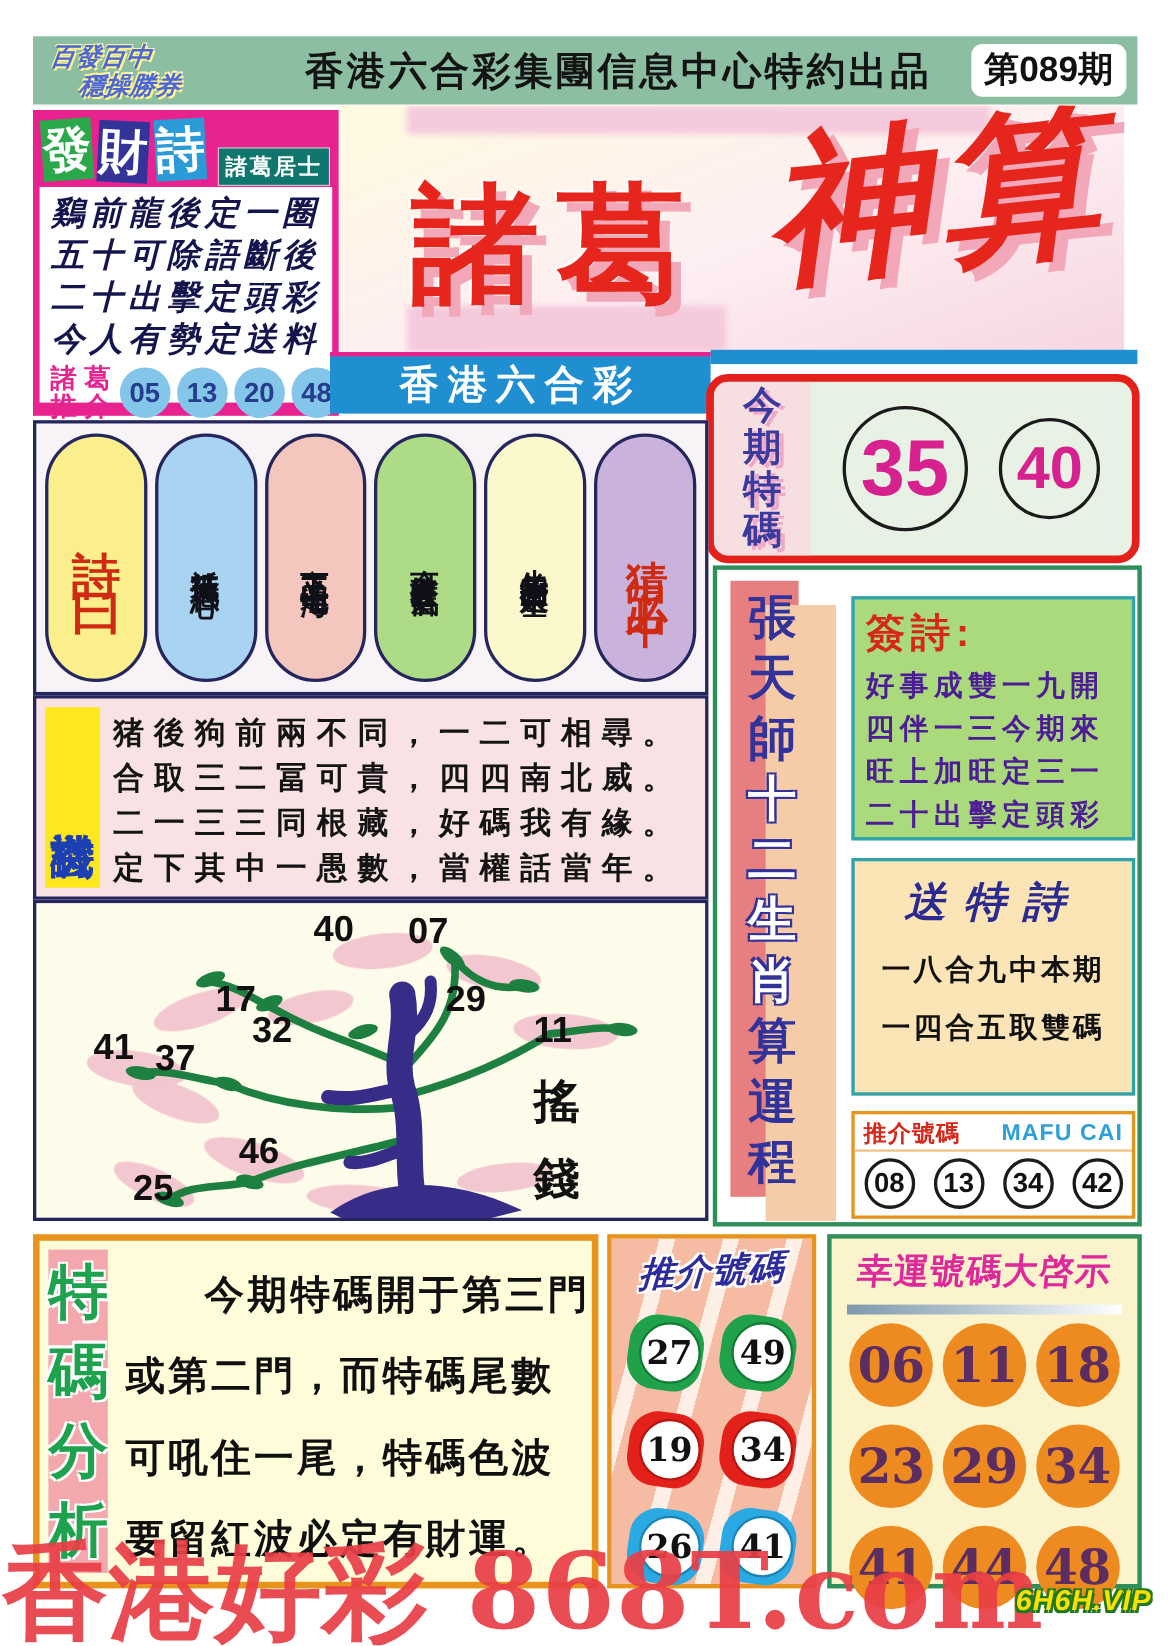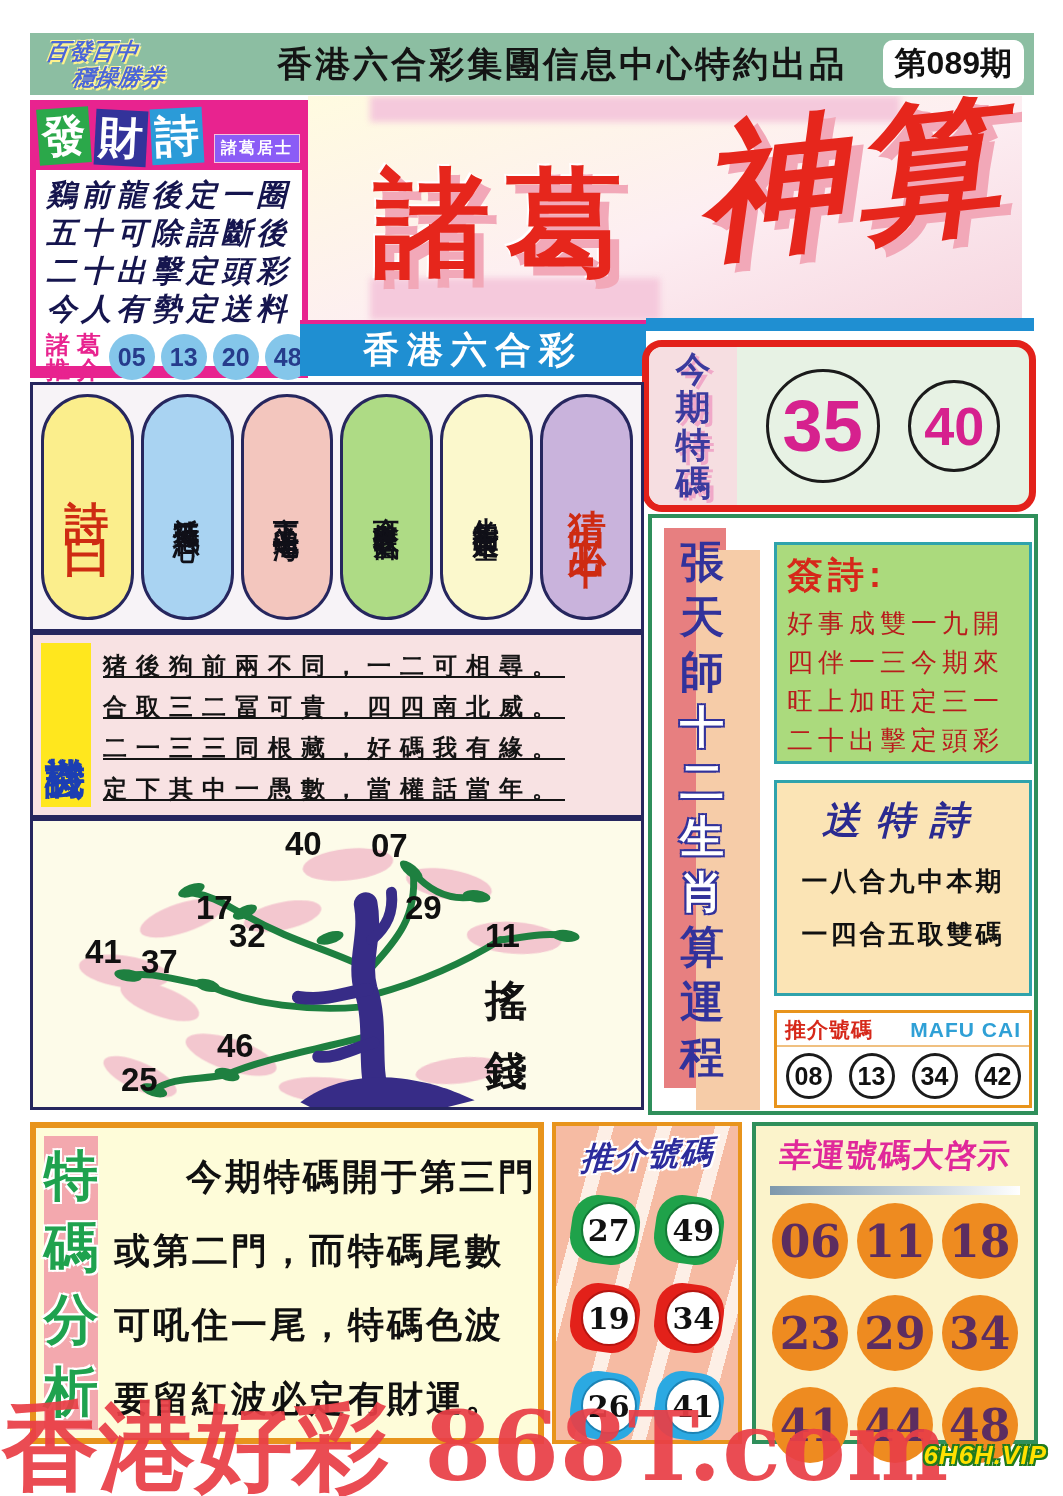--- a/index.html
+++ b/index.html
@@ -18,22 +18,22 @@
            font-size:32px; font-weight:900; color:#111; white-space:nowrap; }
 
   
   .facai { position:absolute; left:30px; top:100px; width:278px; height:278px; background:#e8238f; padding:6px; }
   .facai-head { height:64px; display:flex; align-items:flex-start; gap:5px; padding:2px 2px 0 2px; }
   .tile { width:56px; height:56px; display:flex; align-items:center; justify-content:center;
           font-size:44px; font-weight:900; color:#ffffff; }
   .tile1 { background:#2ba84a; transform:rotate(-4deg); }
   .tile2 { background:#33339a; transform:rotate(3deg); margin-top:2px; }
   .tile3 { background:#2b9bd8; transform:rotate(-3deg); }
-  .facai-author { margin-left:6px; margin-top:26px; background:#8b5cf6; border:1px solid #f8c0dc;
-                  color:#fff; font-size:16px; font-weight:bold; padding:3px 6px; letter-spacing:2px; white-space:nowrap; }
+  .facai-author { margin-left:6px; margin-top:26px; background:#0f766e; border:1px solid #f8c0dc;
+                  color:#fff; font-size:20px; font-weight:bold; padding:3px 6px; letter-spacing:2px; white-space:nowrap; }
   .facai-body { background:#ffffff; height:196px; padding:6px 4px 0 4px; }
   .facai-poem div { font-size:30px; font-weight:900; color:#15154e; letter-spacing:5px;
                     line-height:38px; text-align:center; white-space:nowrap;font-style:italic; }
   .facai-foot { display:flex; align-items:center; padding:4px 2px 0 6px; gap:8px; }
   .rec-label { color:#e8238f; font-weight:900; font-size:24px; line-height:25px; white-space:nowrap; }
   .rec-nums { display:flex; gap:6px; }
   .rec-num { width:46px; height:46px; border-radius:50%; background:#84c6ea; color:#263c8c;
              font-size:25px; font-weight:900; display:flex; align-items:center; justify-content:center; }
 
   
@@ -78,21 +78,21 @@
   .pill-b { background:#a9d3f2; } .pill-c { background:#f3c6be; }
   .pill-d { background:#aedb85; } .pill-e { background:#fbf8cc; }
   .pill-f { background:#c9b3dc; } .pill-f span { color:#ce2b12; font-size:38px; letter-spacing:14px; }
 
   
   .xuanji { position:absolute; left:30px; top:632px; width:614px; height:186px; background:#f8e2e3;
             border:3px solid #26265e; display:flex; padding:8px; }
   .xj-strip { width:50px; background:#ffe71e; display:flex; align-items:center; justify-content:center; margin-right:12px; }
   .xj-strip span { writing-mode:vertical-rl; text-orientation:upright; font-size:40px; font-weight:900; color:#1c3fb3; }
   .xj-lines { flex:1; padding-top:2px; }
-  .xj-lines div { font-size:24px; font-weight:900; color:#141414; letter-spacing:9px; line-height:41px; white-space:nowrap;text-decoration:underline; }
+  .xj-lines div { font-size:28px; font-weight:900; color:#141414; letter-spacing:9px; line-height:41px; white-space:nowrap; }
 
   
   .tree { position:absolute; left:30px; top:818px; width:614px; height:292px; background:#fdfbe9;
           border:3px solid #26265e; overflow:hidden; }
   .tree svg { position:absolute; inset:0; }
   .tnum { position:absolute; font-size:33px; font-weight:900; color:#101010; }
   .tree-label { position:absolute; left:452px; top:152px; }
   .tree-label div { font-size:42px; font-weight:900; color:#111; margin-bottom:14px; }
 
   
@@ -102,21 +102,21 @@
   .r-stripA { position:absolute; left:0; top:0; width:62px; height:560px; background:#e77f80; }
   .r-stripB { position:absolute; left:32px; top:22px; width:64px; height:560px; background:#f6cca8; }
   .r-chars { position:absolute; left:16px; top:6px; }
   .r-chars div { font-size:44px; font-weight:900; line-height:55px; }
   .rc-dark { color:#32329b; }
   .rc-light { color:#ffffff; text-shadow:2px 2px 0 #32329b, -2px -2px 0 #32329b, 2px -2px 0 #32329b, -2px 2px 0 #32329b; }
 
   .qianshi { position:absolute; left:122px; top:24px; width:258px; height:222px;
              border:3px solid #2fa3ac; background:#abda7d; padding:6px 10px; }
   .qs-title { color:#d6281a; font-size:36px; font-weight:900; letter-spacing:5px; margin-bottom:4px; }
-  .qs-lines div { font-size:26px; font-weight:400; color:#b91c1c; letter-spacing:5px; line-height:39px; white-space:nowrap; }
+  .qs-lines div { font-size:26px; font-weight:700; color:#4c1d95; letter-spacing:5px; line-height:39px; white-space:nowrap; }
 
   .songte { position:absolute; left:122px; top:262px; width:258px; height:216px;
             border:3px solid #2fa3ac; background:#fbe4b5; text-align:center; padding-top:12px; }
   .st-title { font-size:38px; font-weight:900; font-style:italic; color:#2a2a90; letter-spacing:16px; }
   .st-lines div { font-size:26px; font-weight:900; color:#111; letter-spacing:3px; margin-top:18px; white-space:nowrap; }
 
   .mafu { position:absolute; left:122px; top:492px; width:258px; height:98px;
           border:3px solid #e8941c; background:#ffffff; }
   .mafu-head { display:flex; justify-content:space-between; align-items:center; padding:3px 8px 1px 8px;
                border-bottom:2px solid #f0c080; }

